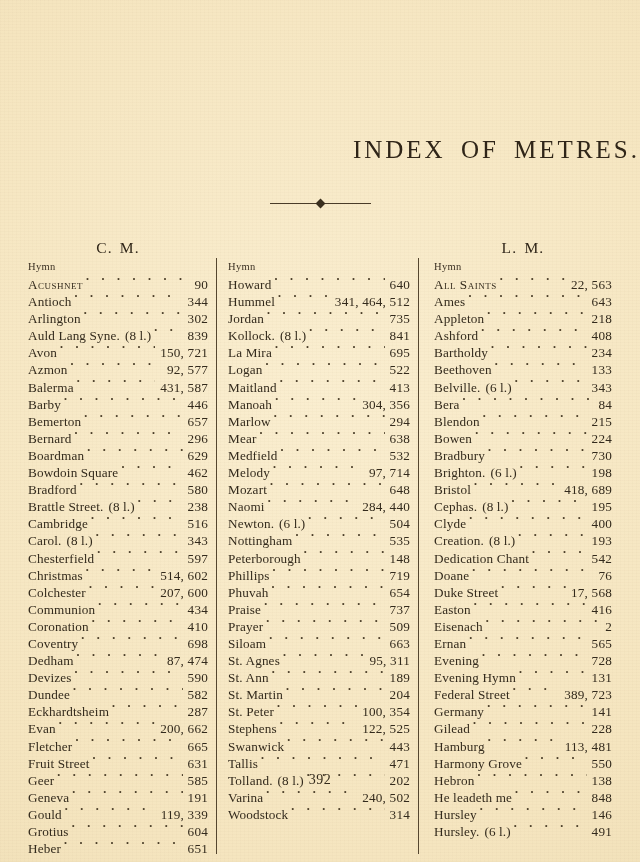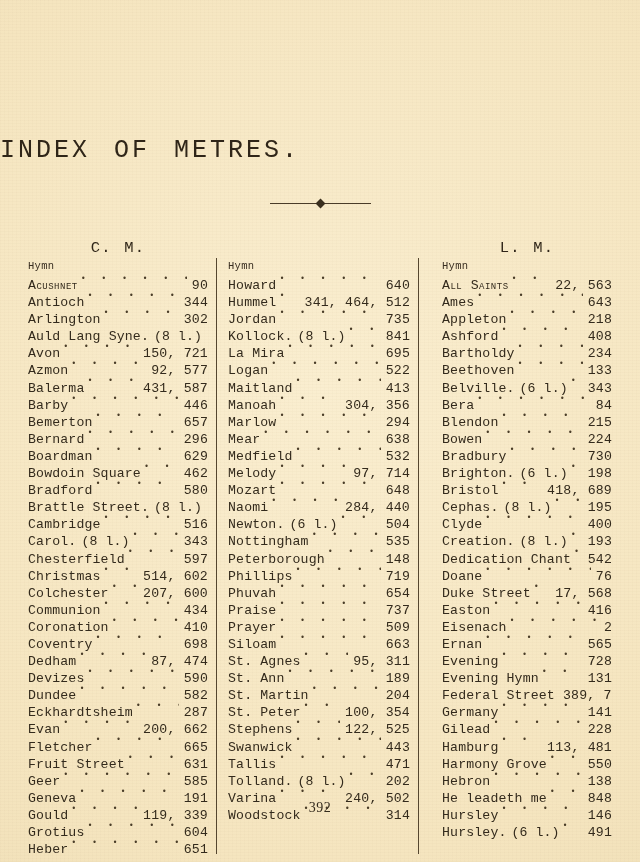--- a/index.html
+++ b/index.html
@@ -35,27 +35,26 @@
     position: absolute;
     inset: 0;
   }
 
   
   .title {
     position: absolute;
     top: 136px;
     left: 0;
     width: 640px;
-    text-align: left;
+    text-align: right;
     font-size: 25px;
     letter-spacing: 3.0px;
     color: #2f2518;
     font-weight: normal;
     word-spacing: 6px;
-    font-family: Liberation Mono, monospace;
   }
   .divider {
     position: absolute;
     top: 195px;
     left: 0;
     width: 640px;
     height: 16px;
     display: flex;
     align-items: center;
     justify-content: center;
@@ -77,25 +76,24 @@
   .columns {
     position: absolute;
     top: 238px;
     left: 28px;
     width: 584px;
     display: flex;
   }
   .col {
     position: relative;
     box-sizing: border-box;
-    font-family: Liberation Mono, monospace;
   }
   .col-1 { width: 188px; padding-right: 8px; }
   .col-2 { width: 202px; padding-left: 12px; padding-right: 8px; }
-  .col-3 { width: 194px; padding-left: 24px; }
+  .col-3 { width: 194px; padding-left: 16px; }
 
   
   .col-2::before,
   .col-3::before {
     content: "";
     position: absolute;
     left: 0;
     top: 20px;
     bottom: 2px;
     width: 1px;
@@ -167,21 +165,21 @@
   .entry .num {
     flex: 0 0 auto;
     text-align: right;
     letter-spacing: 0.2px;
     padding-left: 2px;
   }
 
   
   .folio {
     position: absolute;
-    top: 800px;
+    top: 772px;
     left: 0;
     width: 640px;
     text-align: center;
     font-size: 14px;
     color: #332a1c;
     letter-spacing: 0.5px;
   }
 </style>
 </head>
 <body>

